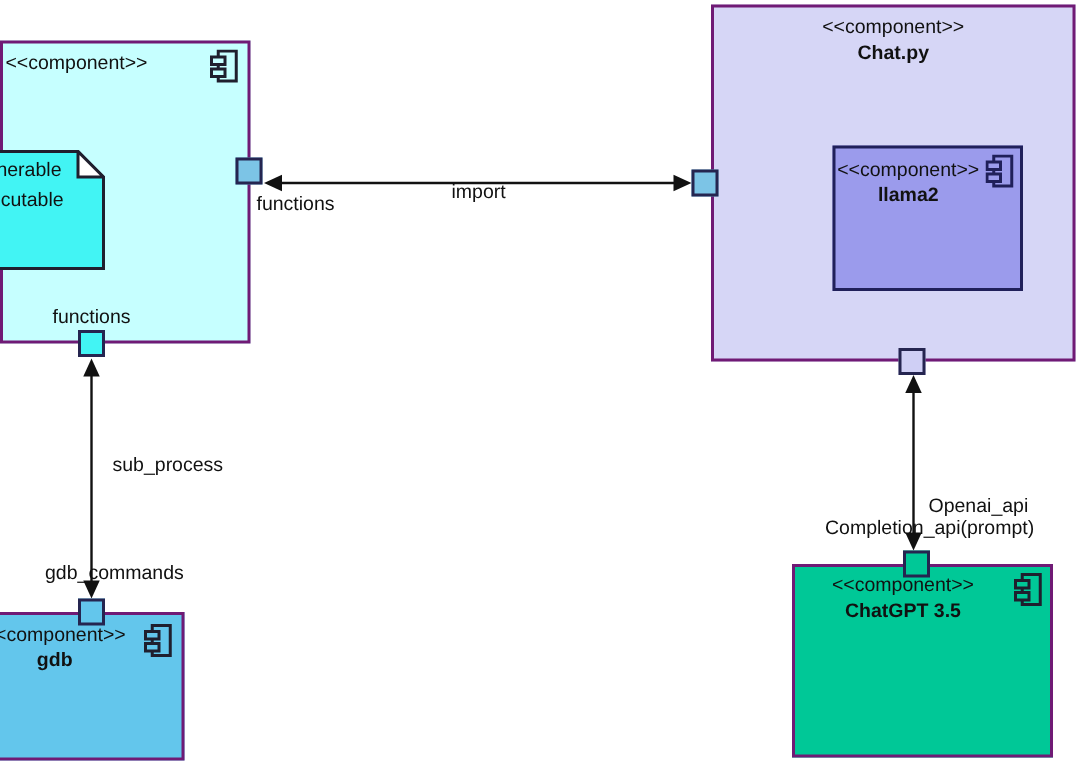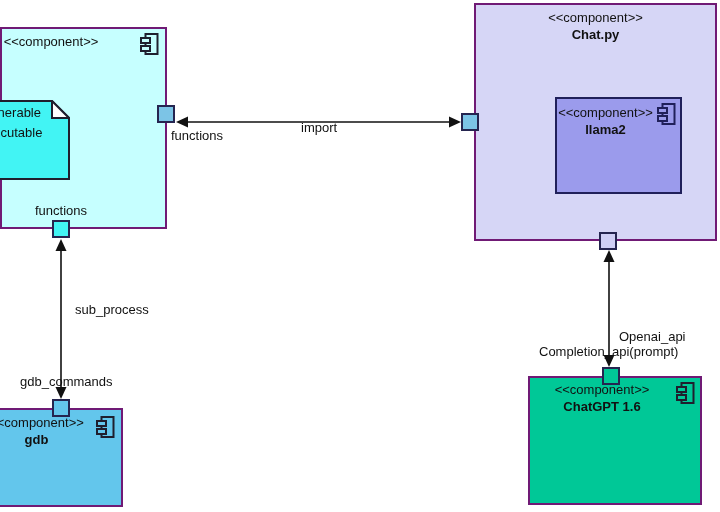--- a/index.html
+++ b/index.html
@@ -86,21 +86,21 @@
     <svg class="icon" style="right:6px;top:6px;" width="19" height="23" viewBox="0 0 19 23">
       <rect x="5.5" y="1" width="12" height="20" fill="none" stroke="#1f1f2e" stroke-width="2"></rect>
       <rect x="1" y="5" width="9" height="5" fill="#63c6ec" stroke="#1f1f2e" stroke-width="2"></rect>
       <rect x="1" y="13" width="9" height="5" fill="#63c6ec" stroke="#1f1f2e" stroke-width="2"></rect>
     </svg>
   </div>
 
   <div class="comp c-chatgpt" style="left:528px;top:376px;width:174px;height:129px;">
     <div class="comp-header" style="padding-top:3px;padding-right:26px;">
       <div class="stereo">&lt;&lt;component&gt;&gt;</div>
-      <div class="cname">ChatGPT 1.6</div>
+      <div class="cname">ChatGPT 3.5</div>
     </div>
     <svg class="icon" style="right:5px;top:4px;" width="19" height="23" viewBox="0 0 19 23">
       <rect x="5.5" y="1" width="12" height="20" fill="none" stroke="#1f1f2e" stroke-width="2"></rect>
       <rect x="1" y="5" width="9" height="5" fill="#00c897" stroke="#1f1f2e" stroke-width="2"></rect>
       <rect x="1" y="13" width="9" height="5" fill="#00c897" stroke="#1f1f2e" stroke-width="2"></rect>
     </svg>
   </div>
 
   <div class="port" style="left:157px;top:105px;background:#7cc4e6;"></div>
   <div class="port" style="left:52px;top:220px;background:#42f4f4;"></div>
@@ -126,18 +126,18 @@
     <polygon points="10,2 4.5,14 15.5,14" fill="#111"></polygon>
     <polygon points="10,119 4.5,107 15.5,107" fill="#111"></polygon>
   </svg>
 
   <div class="lbl" style="left:171px;top:128px;">functions</div>
   <div class="lbl" style="left:35px;top:203px;">functions</div>
 
   <div class="lbl" style="left:301px;top:100px;margin-top:20px;">import</div>
 
   <div class="lbl" style="left:75px;top:302px;">sub_process</div>
-  <div class="lbl" style="left:20px;top:374px;">gdb_commands</div>
+  <div class="lbl" style="left:30px;top:374px;">gdb_commands</div>
 
   <div class="lbl" style="left:619px;top:305px;margin-top:24px;">Openai_api</div>
-  <div class="lbl" style="left:539px;top:344px;">Completion_api(prompt)</div>
+  <div class="lbl" style="left:550px;top:344px;">Completion_api(prompt)</div>
 
 </div>
 
 </body></html>

